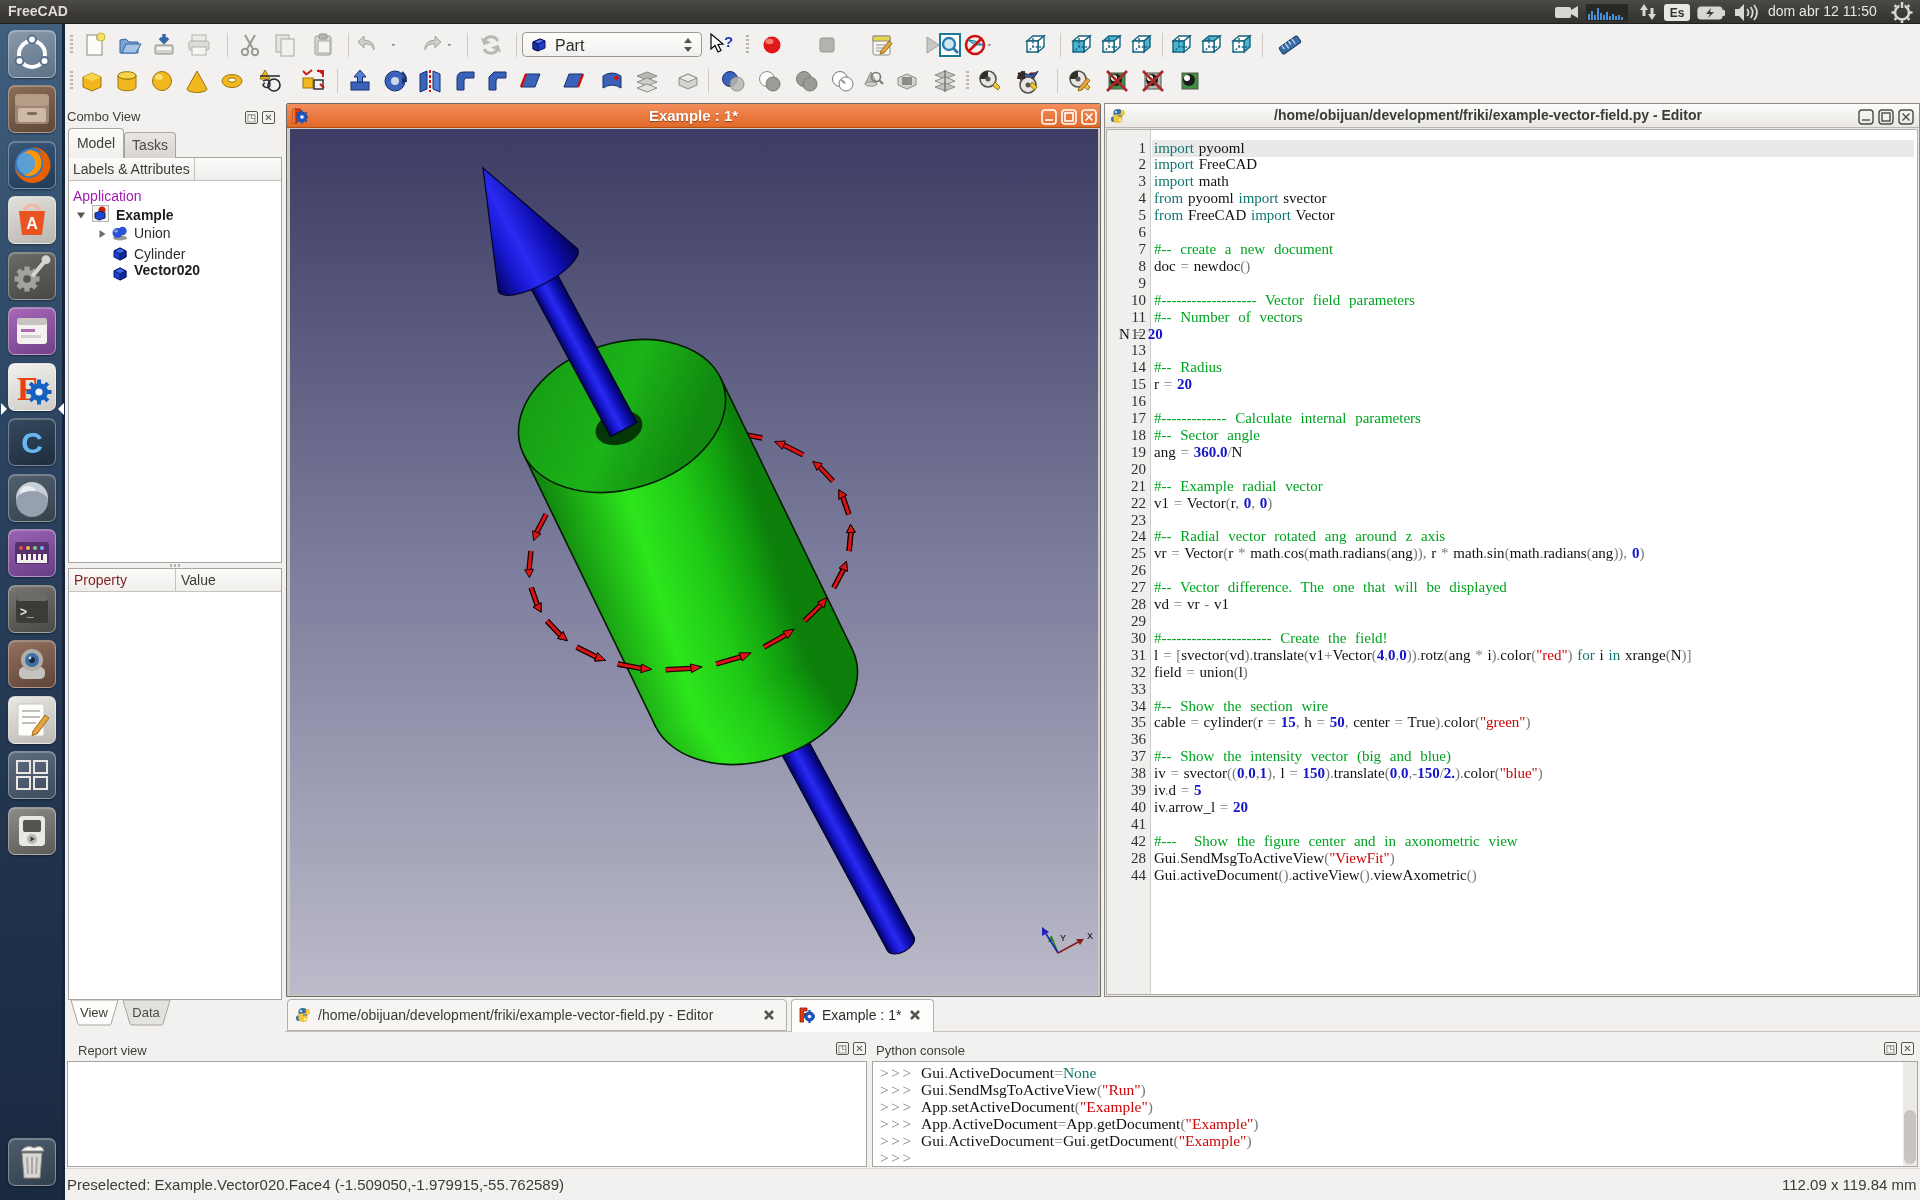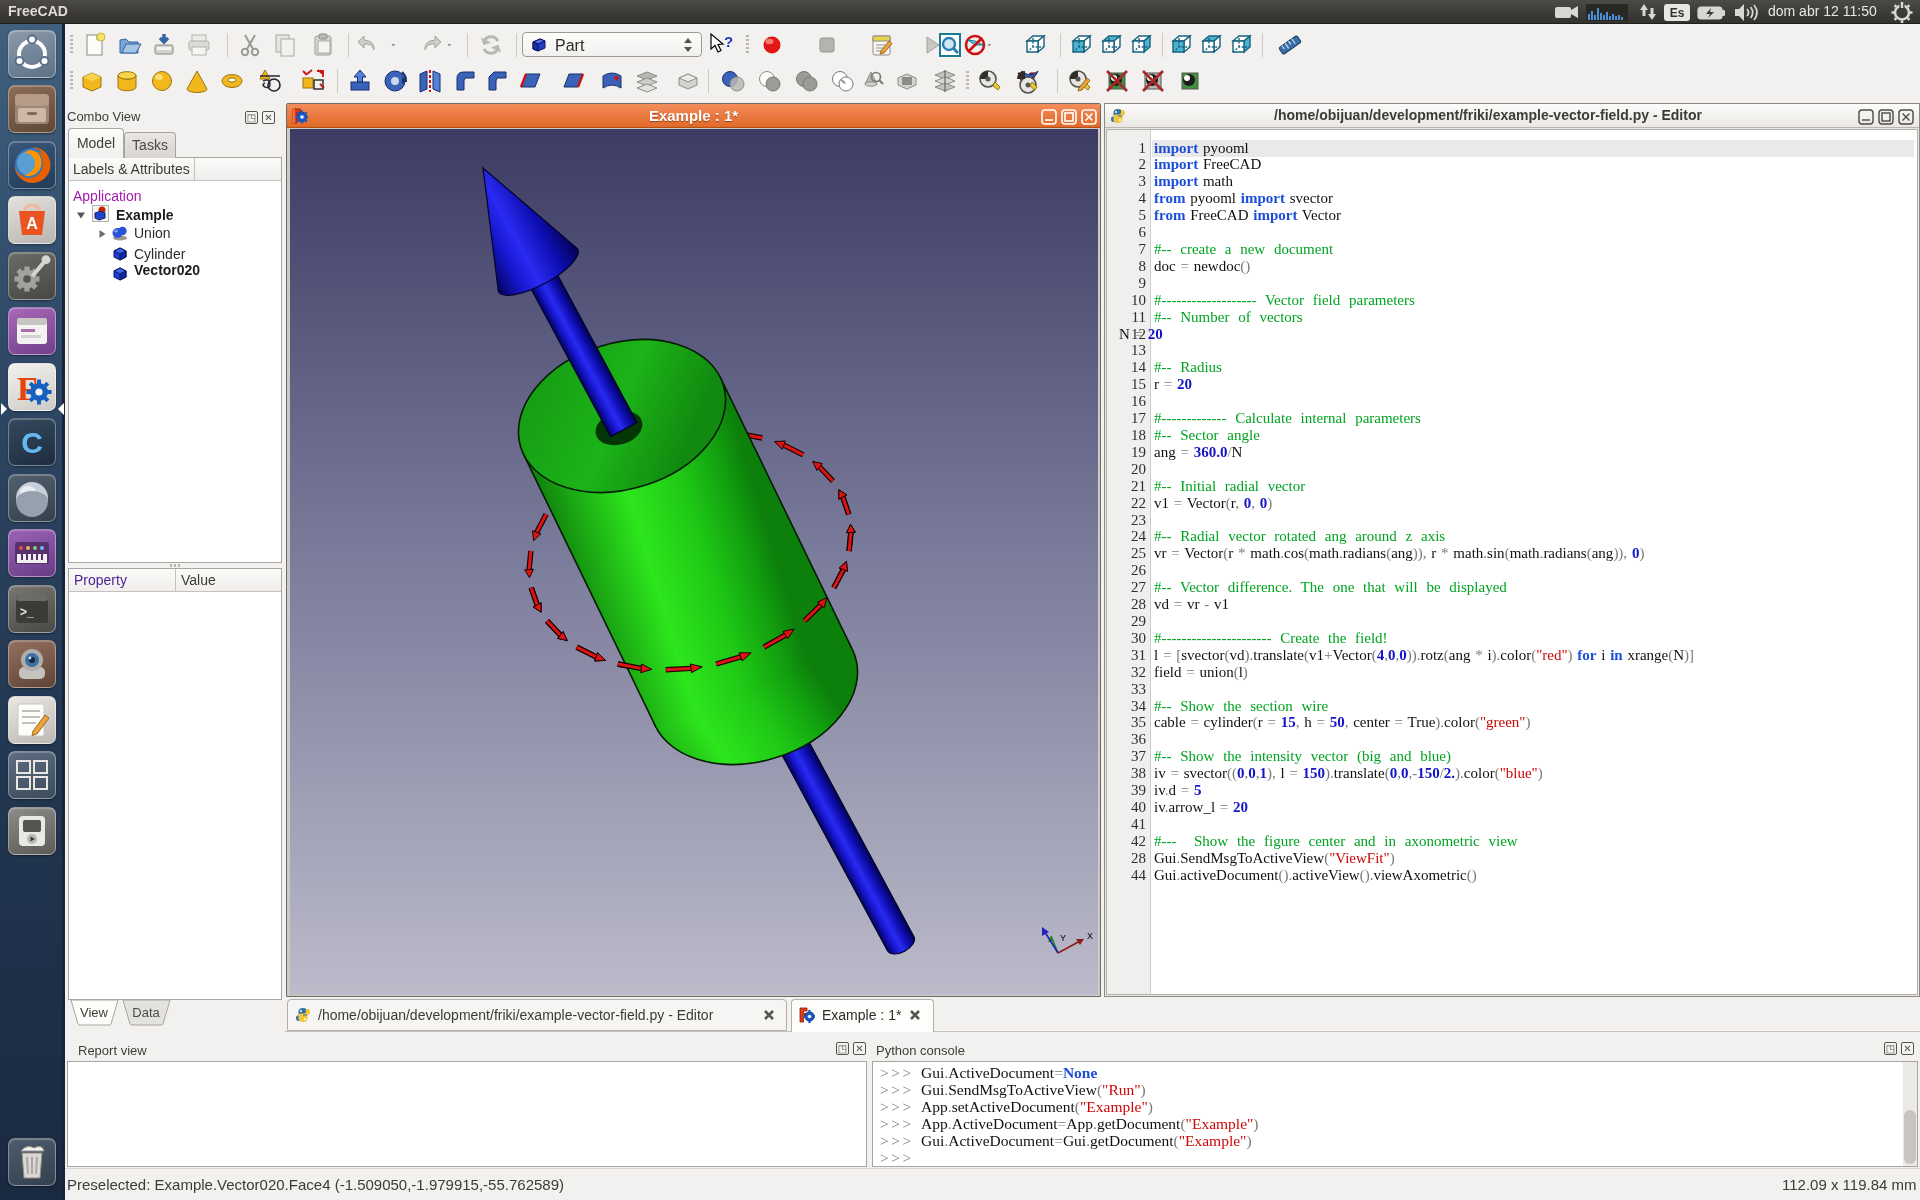--- a/index.html
+++ b/index.html
@@ -1,18 +1,18 @@
 <!DOCTYPE html>
 <html><head><meta charset="utf-8"><style>
 *{margin:0;padding:0;box-sizing:border-box}
 body{width:1920px;height:1200px;overflow:hidden;position:relative;
  font-family:"Liberation Sans",sans-serif;background:#f2f1ef}
 .abs{position:absolute}
 i{font-style:normal}
-i.k{color:#1d4ed8;font-weight:bold}
+i.k{color:#0f766e;font-weight:normal}
 i.n{color:#1414c8;font-weight:bold}
 i.c{color:#00a321;word-spacing:5px}
 i.s{color:#cd0707}
 i.o{color:#7a7a7a}
 .codeline{position:absolute;white-space:pre;font-family:"Liberation Serif",serif;
  font-size:15px;line-height:16.91px;color:#111;word-spacing:1px}
 .lno{position:absolute;white-space:pre;font-family:"Liberation Serif",serif;
  font-size:15px;color:#2e2e2e;text-align:right;width:34px}
 .dktitle{position:absolute;font-size:13px;color:#41403c}
 .dkbtn{position:absolute;width:13px;height:13px;border:1px solid #55544f;border-radius:2px;
@@ -587,21 +587,21 @@
 <div class="abs" style="left:134px;top:246px;font-size:14px;color:#2e2d2a">Cylinder</div>
 <svg class="abs" style="left:111px;top:265px" width="18" height="18" viewBox="0 0 18 18">
     <path d="M3 6 L9 3 L15 6 L15 12 L9 15 L3 12 Z" fill="#1a3fd8" stroke="#0a1860"></path>
     <path d="M3 6 L9 3 L15 6 L9 9 Z" fill="#3c66f0" stroke="#0a1860"></path>
     <path d="M9 9 L15 6 L15 12 L9 15 Z" fill="#1228a0" stroke="#0a1860"></path>
   </svg>
 <div class="abs" style="left:134px;top:262px;font-size:14px;font-weight:bold;color:#1e1d1a">Vector020</div>
 <div class="abs" style="left:170px;top:564px;width:10px;height:3px;background:repeating-linear-gradient(90deg,#b5b3ae 0 2px,#f2f1ef 2px 4px)"></div>
 <div class="abs" style="left:68px;top:568px;width:214px;height:432px;background:#fff;border:1px solid #a8a5a0"></div>
 <div class="abs" style="left:69px;top:569px;width:212px;height:23px;background:linear-gradient(#fbfbfa,#efeeec);border-bottom:1px solid #c5c2bd"></div>
-<div class="abs" style="left:74px;top:572px;font-size:14px;color:#4c1d95">Property</div>
+<div class="abs" style="left:74px;top:572px;font-size:14px;color:#7f1d1d">Property</div>
 <div class="abs" style="left:175px;top:569px;width:1px;height:23px;background:#c5c2bd"></div>
 <div class="abs" style="left:181px;top:572px;font-size:14px;color:#3c3b37">Value</div>
 <svg class="abs" style="left:70px;top:1000px" width="120" height="26" viewBox="0 0 120 26">
     <path d="M1 0 L48 0 L41 24 Q40.5 25 39 25 L10 25 Q8.5 25 8 24 Z" fill="#fdfdfc" stroke="#a8a5a0"></path>
     <path d="M53 0 L100 0 L93 24 Q92.5 25 91 25 L62 25 Q60.5 25 60 24 Z" fill="#e4e2de" stroke="#a8a5a0"></path>
     <text x="24" y="17" font-size="13" fill="#3c3b37" text-anchor="middle">View</text>
     <text x="76" y="17" font-size="13" fill="#4c4b47" text-anchor="middle">Data</text>
   </svg>
 <div class="abs" style="left:286px;top:103px;width:815px;height:894px;border:1px solid #6e6a64;background:#cdcac5;border-radius:2px 2px 0 0"></div>
 <div class="abs" style="left:287px;top:104px;width:813px;height:24px;background:linear-gradient(#f28e5c,#ec7c44 45%,#e06a28 100%);border-bottom:1px solid #b44e12;border-radius:2px 2px 0 0"></div>
@@ -851,21 +851,21 @@
 <div class="codeline" style="left:1154px;top:376.2px">r <i class="o">=</i> <i class="n">20</i></div>
 <div class="lno" style="left:1112px;top:393.1px">16</div>
 <div class="lno" style="left:1112px;top:410.1px">17</div>
 <div class="codeline" style="left:1154px;top:410.1px"><i class="c">#------------- Calculate internal parameters</i></div>
 <div class="lno" style="left:1112px;top:427.0px">18</div>
 <div class="codeline" style="left:1154px;top:427.0px"><i class="c">#-- Sector angle</i></div>
 <div class="lno" style="left:1112px;top:443.9px">19</div>
 <div class="codeline" style="left:1154px;top:443.9px">ang <i class="o">=</i> <i class="n">360.0</i><i class="o">/</i>N</div>
 <div class="lno" style="left:1112px;top:460.8px">20</div>
 <div class="lno" style="left:1112px;top:477.7px">21</div>
-<div class="codeline" style="left:1154px;top:477.7px"><i class="c">#-- Initial radial vector</i></div>
+<div class="codeline" style="left:1154px;top:477.7px"><i class="c">#-- Example radial vector</i></div>
 <div class="lno" style="left:1112px;top:494.6px">22</div>
 <div class="codeline" style="left:1154px;top:494.6px">v1 <i class="o">=</i> Vector<i class="o">(</i>r<i class="o">,</i> <i class="n">0</i><i class="o">,</i> <i class="n">0</i><i class="o">)</i></div>
 <div class="lno" style="left:1112px;top:511.5px">23</div>
 <div class="lno" style="left:1112px;top:528.4px">24</div>
 <div class="codeline" style="left:1154px;top:528.4px"><i class="c">#-- Radial vector rotated ang around z axis</i></div>
 <div class="lno" style="left:1112px;top:545.3px">25</div>
 <div class="codeline" style="left:1154px;top:545.3px">vr <i class="o">=</i> Vector<i class="o">(</i>r <i class="o">*</i> math<i class="o">.</i>cos<i class="o">(</i>math<i class="o">.</i>radians<i class="o">(</i>ang<i class="o">)),</i> r <i class="o">*</i> math<i class="o">.</i>sin<i class="o">(</i>math<i class="o">.</i>radians<i class="o">(</i>ang<i class="o">)),</i> <i class="n">0</i><i class="o">)</i></div>
 <div class="lno" style="left:1112px;top:562.2px">26</div>
 <div class="lno" style="left:1112px;top:579.2px">27</div>
 <div class="codeline" style="left:1154px;top:579.2px"><i class="c">#-- Vector difference. The one that will be displayed</i></div>

